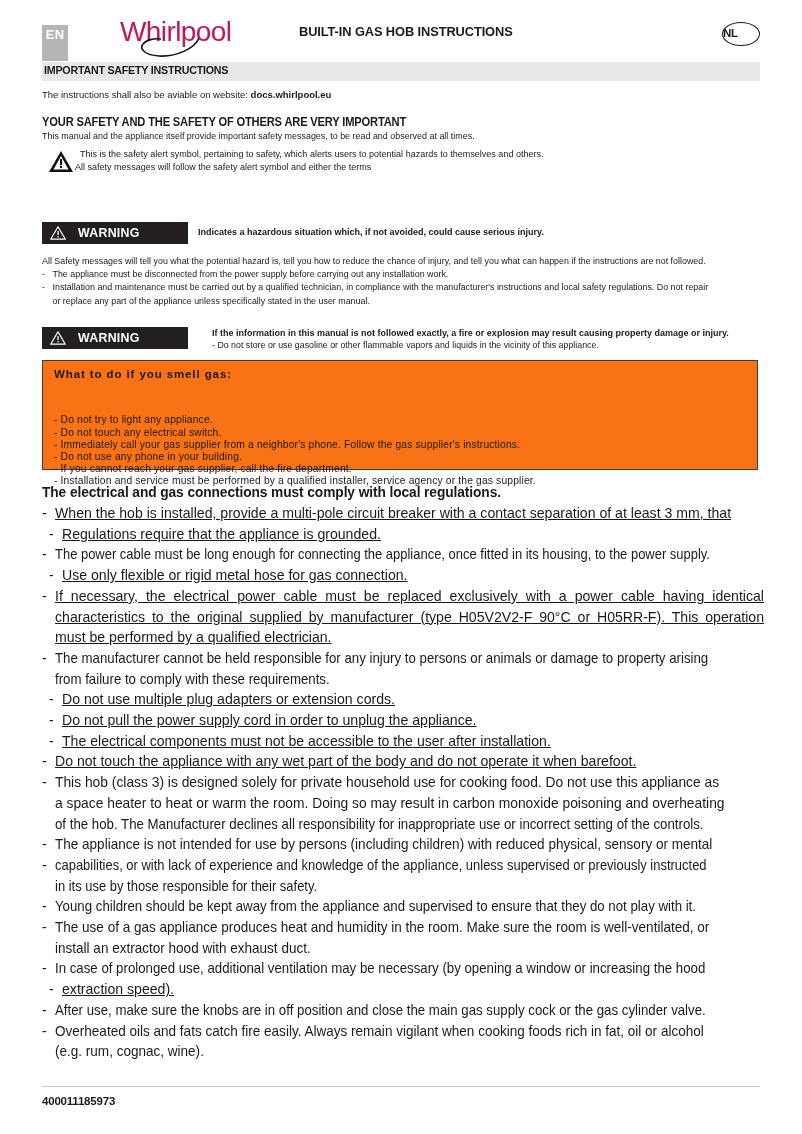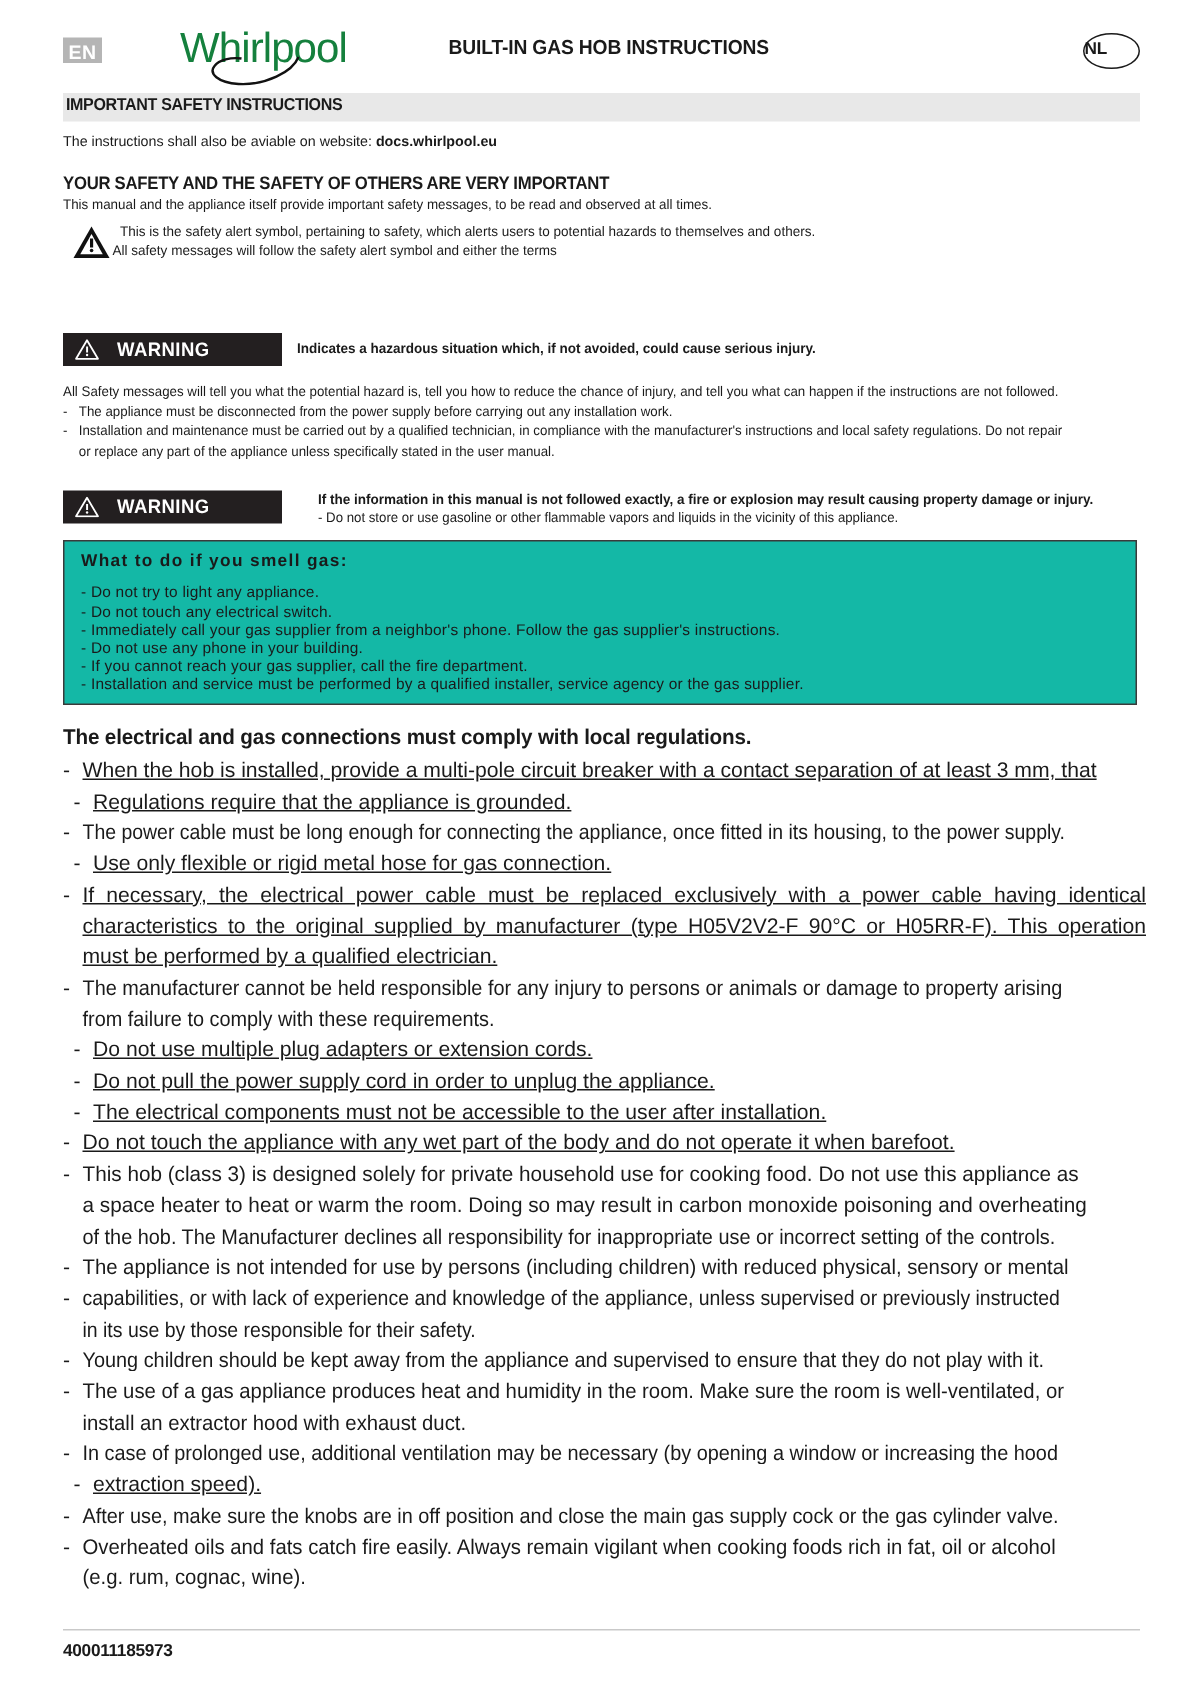--- a/index.html
+++ b/index.html
@@ -29,39 +29,39 @@
     left: 42px;
     top: 20px;
     width: 718px;
     height: 36px;
   }
   .lang-badge {
     position: absolute;
     left: 0px;
     top: 5px;
     width: 26px;
-    height: 17px;
+    height: 36px;
     background: #b5b5b5;
     color: #ffffff;
     font-size: 13px;
     font-weight: bold;
     letter-spacing: 0.3px;
     text-align: center;
     line-height: 19px;
     font-family: "Liberation Sans", sans-serif;
   }
   .brand {
     position: absolute;
     left: 78px;
     top: -4px;
     font-size: 28px;
     font-weight: normal;
     letter-spacing: -0.6px;
     font-family: "Liberation Sans", sans-serif;
-    color: #15803d;
+    color: #be185d;
   }
   .brand-swoosh {
     position: absolute;
     left: 95px;
     top: 16px;
     width: 78px;
     height: 22px;
     pointer-events: none;
   }
   .doc-title {
@@ -274,21 +274,21 @@
 
   
   .gas-box {
     position: absolute;
     left: 42px;
     top: 360px;
     width: 716px;
     height: 110px;
     border: 1.3px solid #3a3a3a;
     box-sizing: border-box;
-    background: #14b8a6;
+    background: #f97316;
   }
   .gas-box .gtitle {
     position: absolute;
     left: 11px;
     top: 7px;
     font-size: 11.5px;
     font-weight: bold;
     letter-spacing: 0.9px;
     white-space: nowrap;
   }
@@ -297,21 +297,21 @@
     left: 11px;
     top: 29px;
     width: 695px;
   }
   .gas-box .gitem {
     font-size: 10.3px;
     line-height: 11.9px;
     white-space: nowrap;
     letter-spacing: 0.15px;
   }
-  .gas-box .gitem:first-child { margin-bottom: 1px; }
+  .gas-box .gitem:first-child { margin-bottom: 1px; margin-top: 24px; }
 
   
   .body-head {
     position: absolute;
     left: 42px;
     top: 484px;
     font-size: 14.2px;
     font-weight: bold;
     letter-spacing: -0.1px;
     white-space: nowrap;

